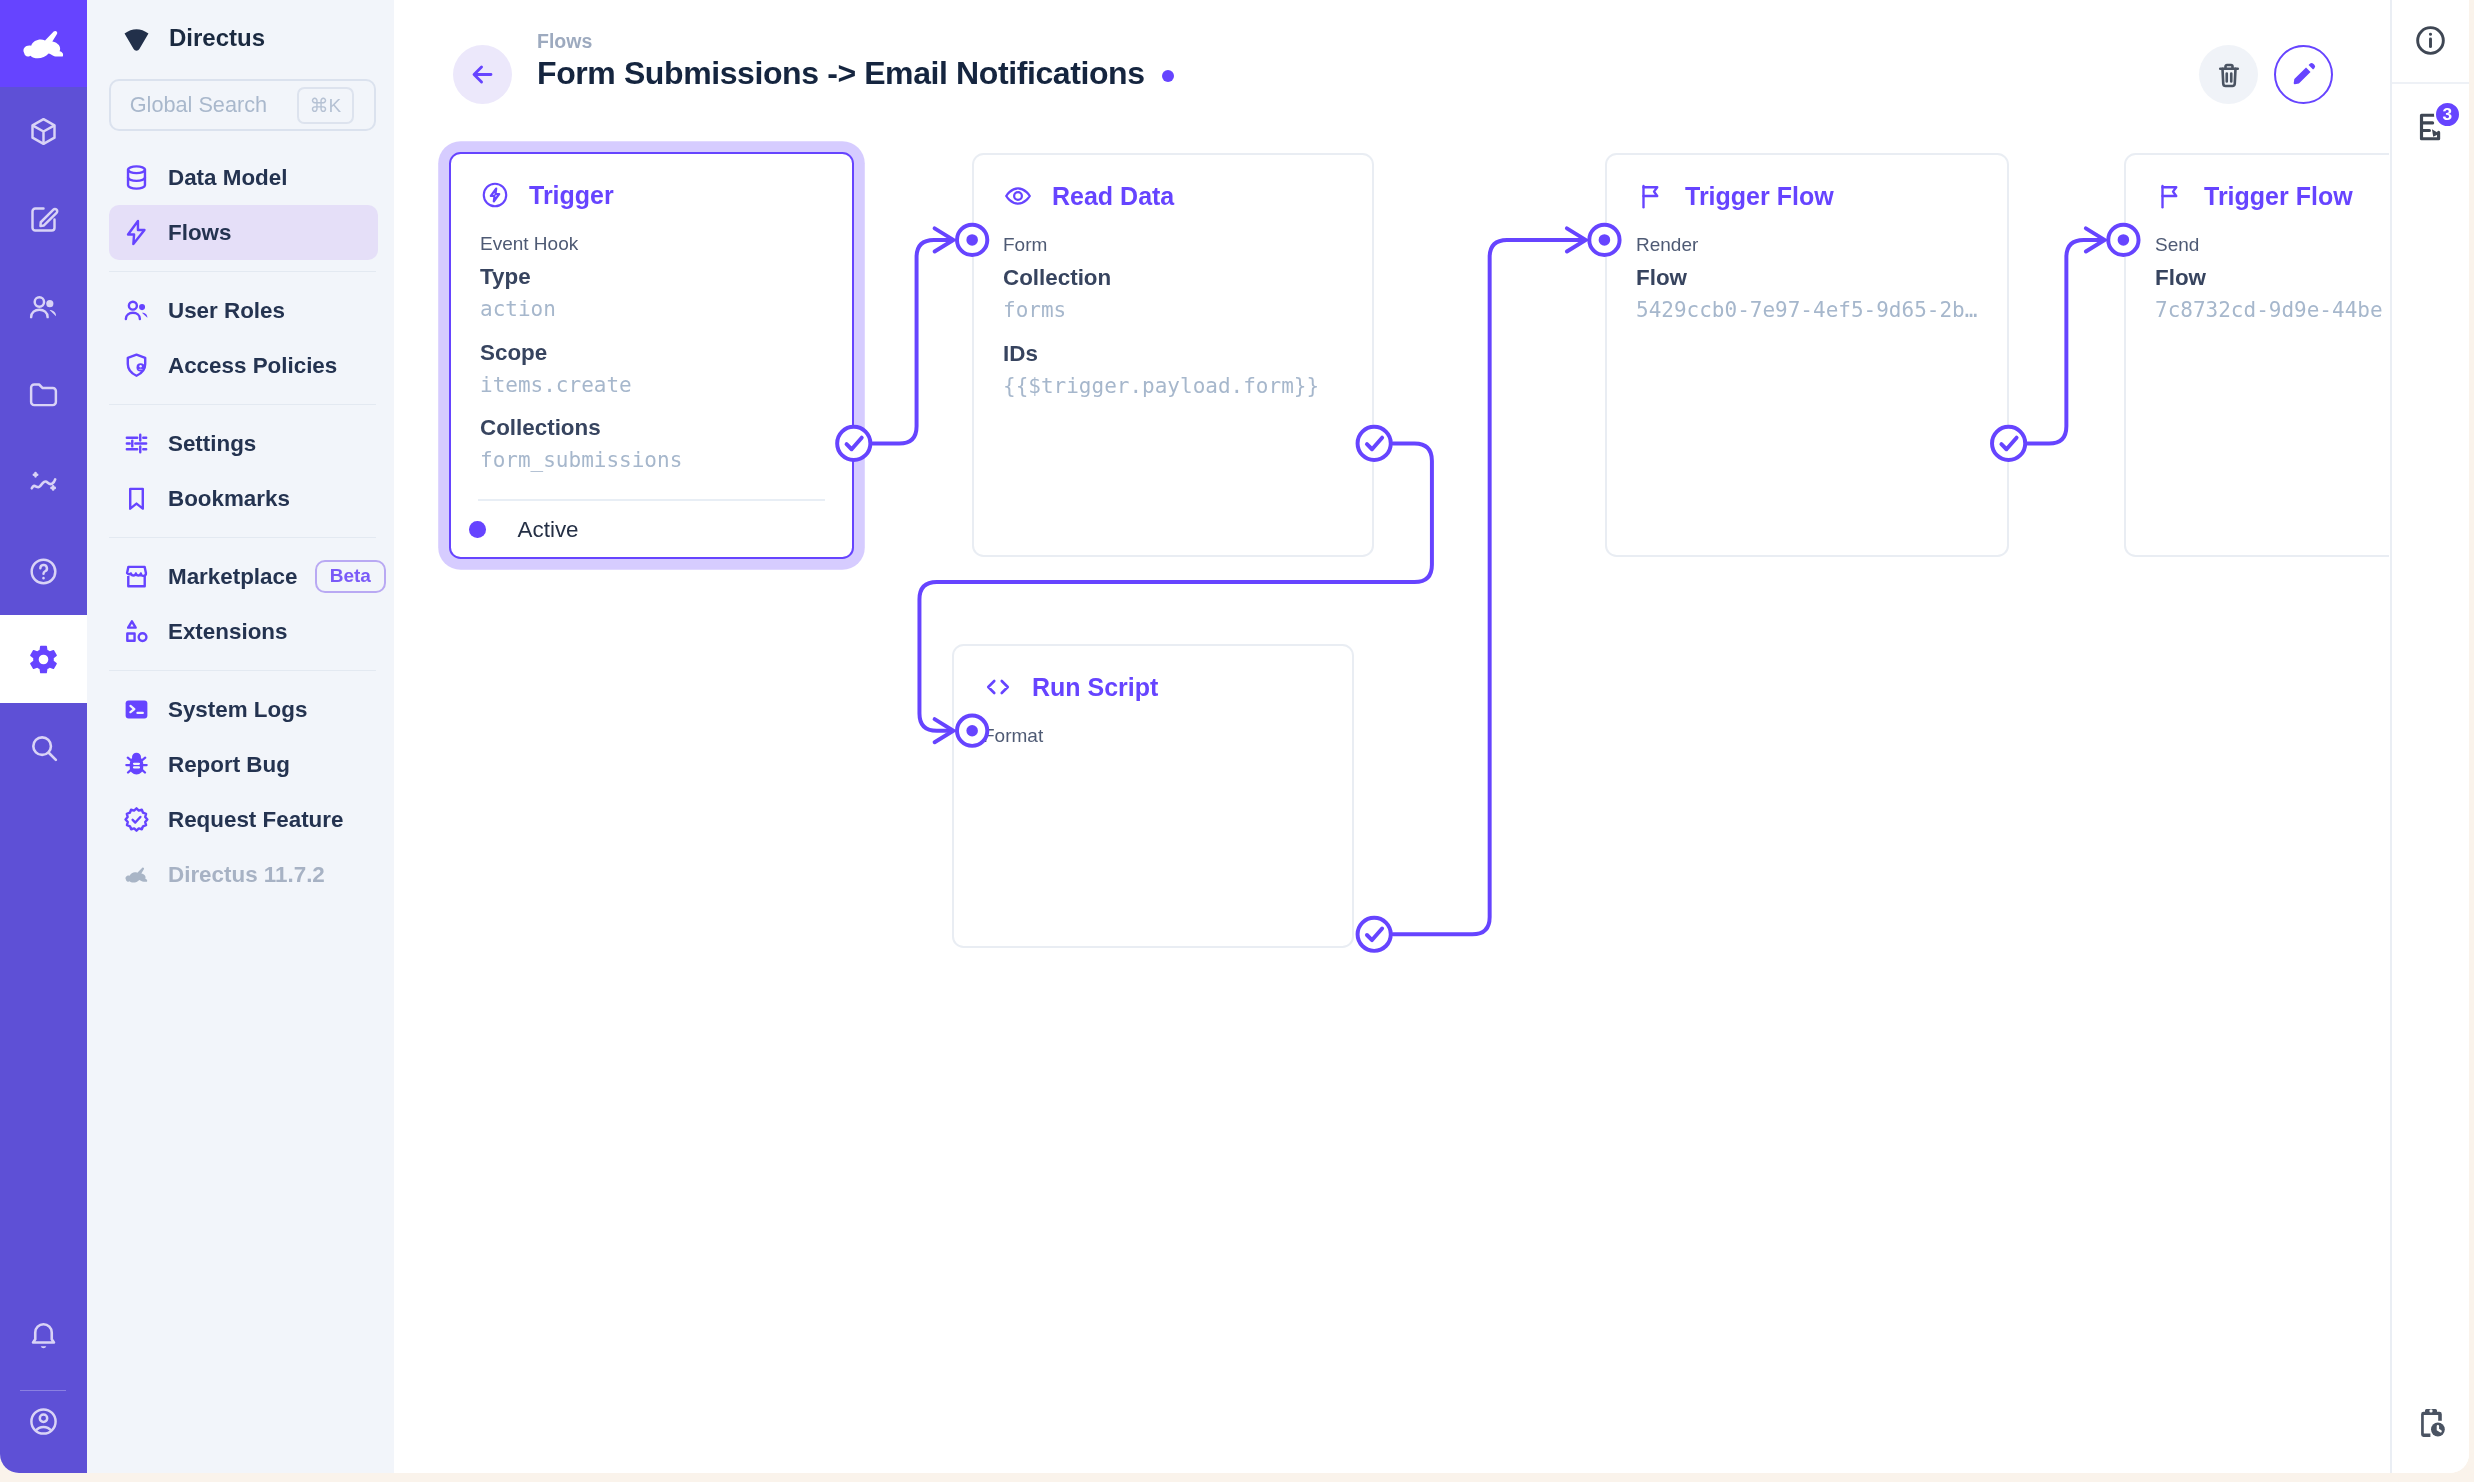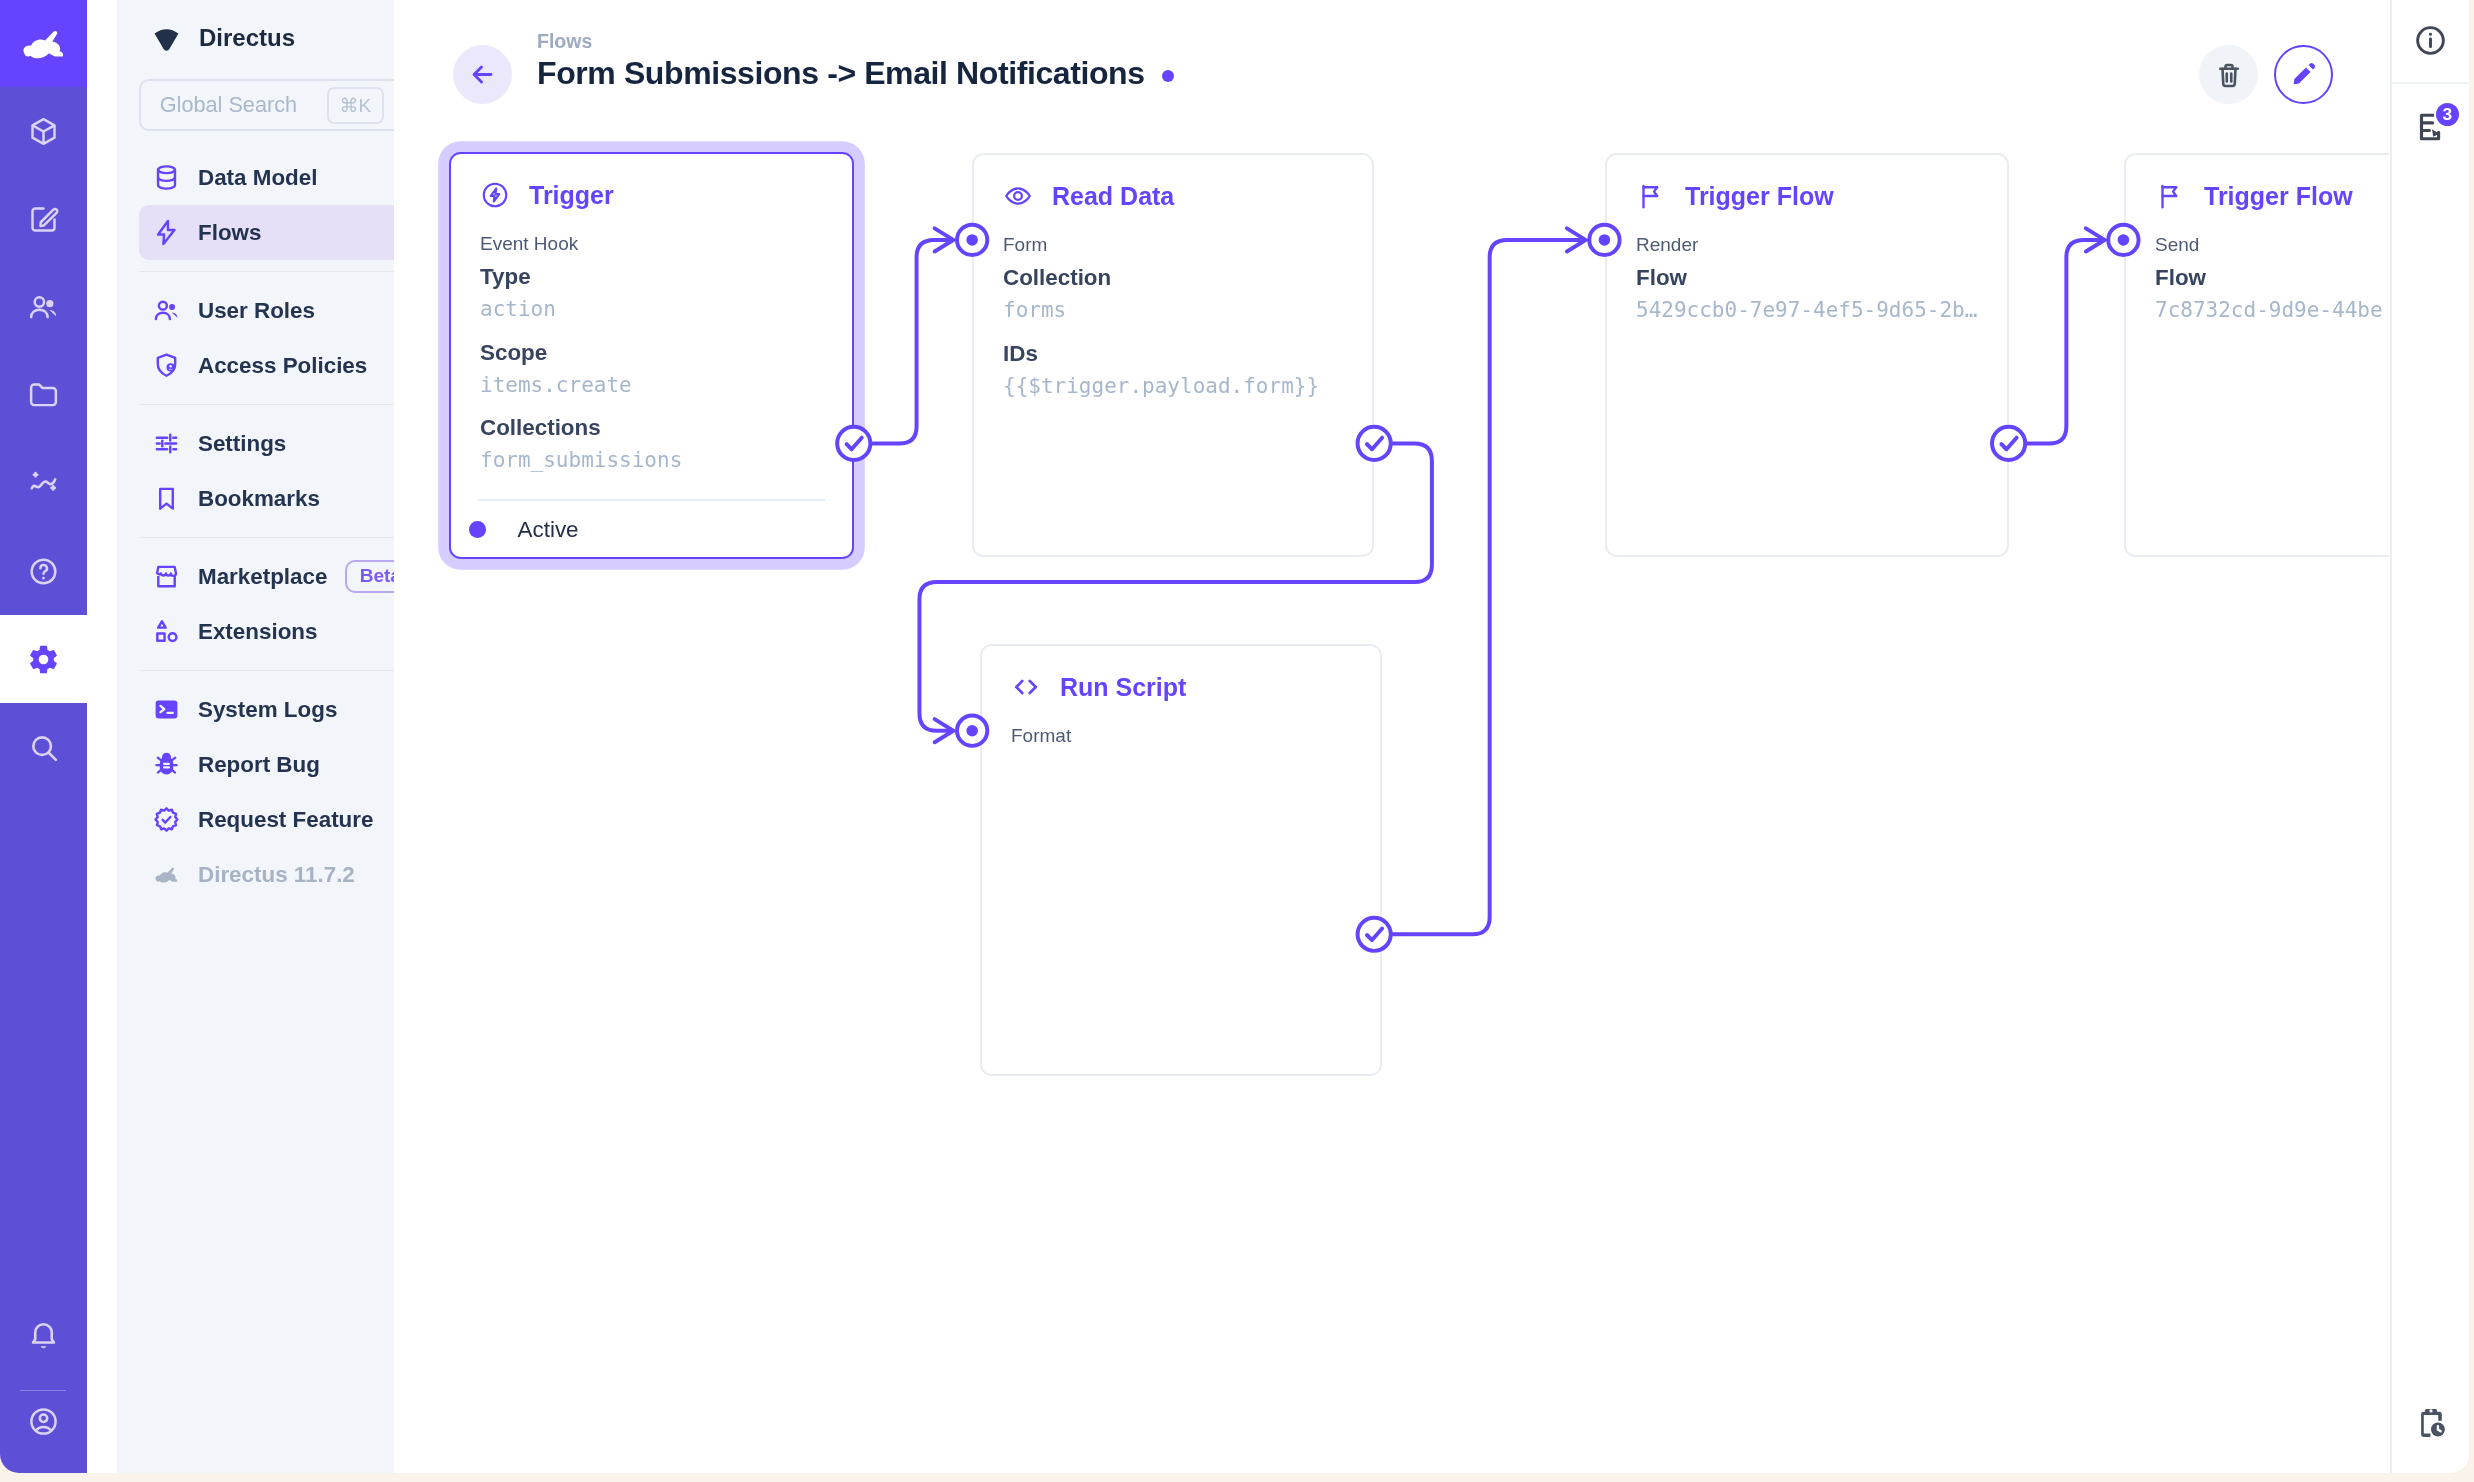--- a/index.html
+++ b/index.html
@@ -19,21 +19,21 @@
   
   .module-bar { position:absolute; left:0; top:0; width:87px; height:100%; background:#5E50D6; }
   .logo-cell { width:87px; height:87px; background:#6644FF; display:flex; align-items:center; justify-content:center; }
   .mod-cell { width:87px; height:88px; display:flex; align-items:center; justify-content:center; color:#D9D3F6; cursor:pointer; }
   .mod-cell svg { width:33px; height:33px; }
   .mod-cell.active { background:#FFFFFF; color:#6644FF; }
   .mod-bottom { position:absolute; left:0; width:87px; }
   .mod-divider { position:absolute; bottom:82px; left:20px; width:46px; height:1.4px; background:rgba(255,255,255,0.28); }
 
   
-  .sidebar { position:absolute; left:87px; top:0; width:308px; height:100%; background:#F2F5FA;margin-left:30px; }
+  .sidebar { position:absolute; left:87px; top:0; width:308px; height:100%; background:#F2F5FA; }
   .project-row { display:flex; align-items:center; gap:16px; padding:21.7px 0 0 33px; }
   .project-row svg { width:33px; height:33px; }
   .project-name { font-size:24px; font-weight:600; color:#1B2A40; }
   .search-box {
     margin:24.5px 19px 0 21.7px; height:52px; border:2.2px solid #DBE2EE; border-radius:10px;
     display:flex; align-items:center; padding:0 20px 0 19px; background:transparent;
   }
   .search-ph { font-size:21.7px; color:#A9B8CC; }
   .kbd { margin-left:auto; border:2.2px solid #DDE3EE; border-radius:7.2px; padding:5px 10.8px; font-size:19px; color:#B6C2D4; }
   .nav { margin-top:19px; }
@@ -76,21 +76,21 @@
   .node { position:absolute; background:#FFFFFF; border:2.2px solid #E9EDF3; border-radius:11.6px; }
   .node.selected { border:2.9px solid #6644FF; box-shadow:0 0 0 10.8px rgba(102,68,255,0.27); }
   .node-title { display:flex; align-items:center; gap:19px; margin:26px 0 0 29px; color:#6644FF; font-size:25px; font-weight:700; }
   .node-title svg { width:30px; height:30px; flex:none; }
   .op-row { margin:17.3px 0 0 29px; font-size:19px; color:#4E5A74; line-height:33px; }
   .f-label { margin-left:29px; font-size:22.4px; font-weight:700; color:#37445F; line-height:33px; }
   .f-label.gap { margin-top:9.4px; }
   .f-value { margin-left:29px; font-family:"DejaVu Sans Mono", monospace; font-size:21px; color:#A6B7CC; line-height:33px; white-space:nowrap; }
   .node-trigger      { left:55px;   top:152px; width:405px; height:407px; }
   .node-read-data    { left:578px;  top:153px; width:402px; height:404px; }
-  .node-run-script   { left:586px;  top:644px; width:402px; height:432px; }
+  .node-run-script   { left:558px;  top:644px; width:402px; height:304px; }
   .node-tf-render    { left:1211px; top:153px; width:404px; height:404px; }
   .node-tf-send      { left:1730px; top:153px; width:402px; height:404px; }
   .footer-line { position:absolute; left:27.4px; right:27.4px; bottom:56px; height:2.2px; background:#E8EEF5; }
   .status-row { position:absolute; left:18px; bottom:14.4px; display:flex; align-items:center; gap:32px; font-size:22.4px; color:#242F45; }
   .status-dot { width:16.6px; height:16.6px; border-radius:50%; background:#6644FF; }
 
   .wires { position:absolute; left:0; top:0; pointer-events:none; }
   .wires .clickable { pointer-events:auto; cursor:pointer; }
 
   

